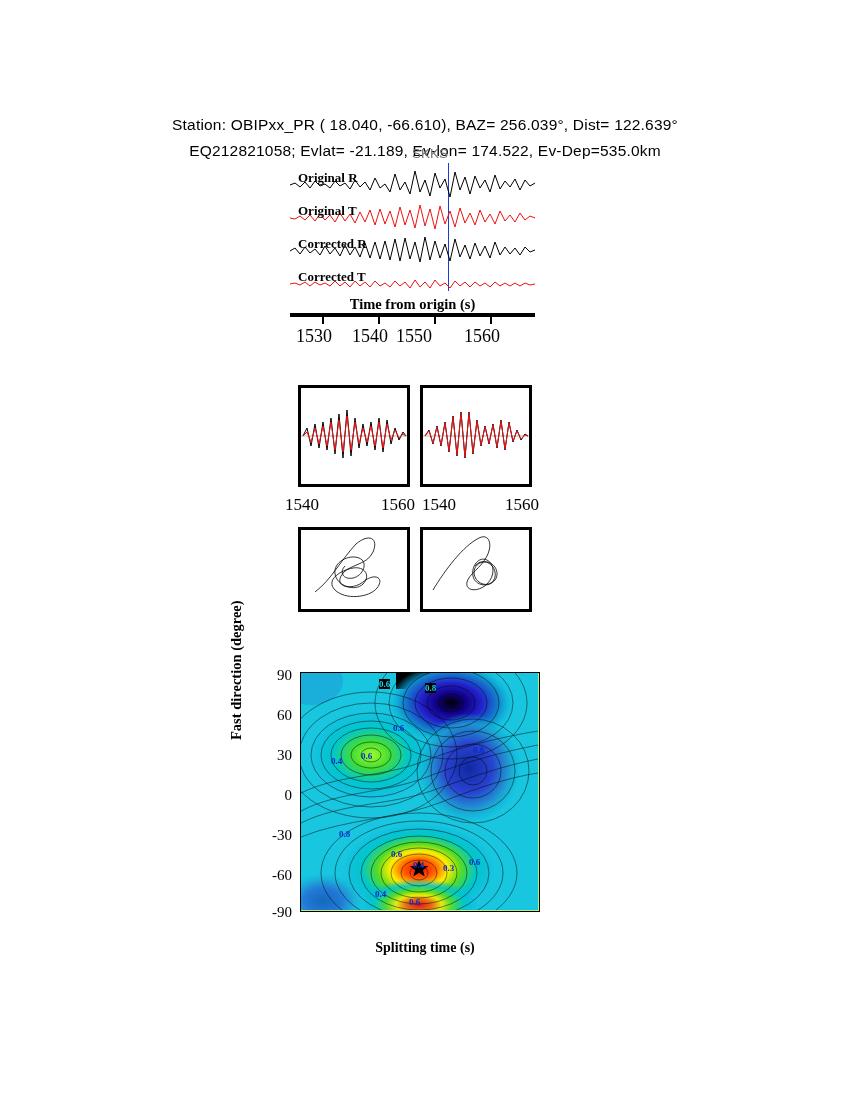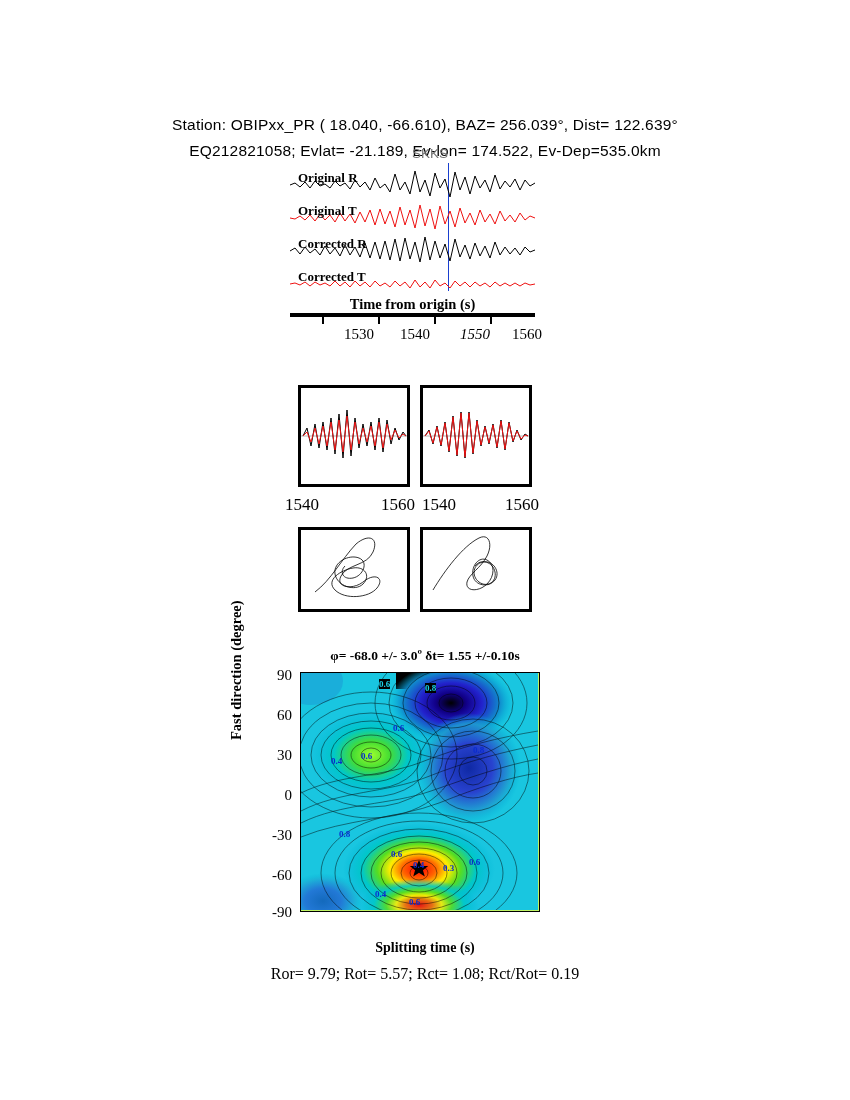--- a/index.html
+++ b/index.html
@@ -111,23 +111,22 @@
   }
   .time-labels {
     position: absolute;
     top: 26px;
     left: -14px;
     width: 275px;
     height: 22px;
   }
   .time-labels span {
     position: absolute;
-    font-size: 15px;
-    font-family: "Liberation Serif", serif;
-    margin-left: 48px;
+    font-size: 18px;
+    font-family: "Liberation Serif", serif;
   }
 
   
   .smallbox {
     position: absolute;
     border: 3px solid #000;
     background: #fff;
     box-sizing: border-box;
   }
   .sb1 { left: 298px; top: 385px; width: 112px; height: 102px; }
@@ -280,21 +279,21 @@
   <div class="time-axis-wrap">
     <div class="time-axis-title">Time from origin (s)</div>
     <div class="axis-bar"></div>
     <div class="tick" style="left:32px;"></div>
     <div class="tick" style="left:88px;"></div>
     <div class="tick" style="left:144px;"></div>
     <div class="tick" style="left:200px;"></div>
     <div class="time-labels">
       <span style="left:20px;">1530</span>
       <span style="left:76px;">1540</span>
-      <span style="left:136px;font-style:italic;">1550</span>
+      <span style="left:120px;">1550</span>
       <span style="left:188px;">1560</span>
     </div>
   </div>
 
   <div class="smallbox sb1">
     <svg width="106" height="96" viewBox="0 0 106 96">
       <line x1="0" y1="48" x2="106" y2="48" stroke="#666" stroke-width="0.5"></line>
       <polyline fill="none" stroke="#000" stroke-width="1" points="2,48 6,40 10,58 14,36 18,60 22,34 26,62 30,30 34,66 38,26 42,70 46,22 50,68 54,30 58,60 62,36 66,58 70,34 74,62 78,30 82,64 86,32 90,56 94,40 98,52 102,44 105,48"></polyline>
       <polyline fill="none" stroke="#ee1111" stroke-width="1" points="2,48 6,44 10,54 14,40 18,56 22,38 26,58 30,34 34,62 38,32 42,64 46,28 50,62 54,34 58,56 62,40 66,54 70,38 74,58 78,34 82,60 86,36 90,52 94,42 98,50 102,46 105,48"></polyline>
     </svg>
@@ -320,21 +319,20 @@
     </svg>
   </div>
 
   <div class="sb-axis-labels">
     <span style="left:0px;">1540</span>
     <span style="left:96px;">1560</span>
     <span style="left:137px;">1540</span>
     <span style="left:220px;">1560</span>
   </div>
 
-  <div class="contour-title">φ= -68.0 +/- 3.0º δt= 1.55 +/-0.10s</div>
 
   <div class="ylabel">Fast direction (degree)</div>
 
   <div class="ytick-labels">
     <span style="top:3px;">90</span>
     <span style="top:43px;">60</span>
     <span style="top:83px;">30</span>
     <span style="top:123px;">0</span>
     <span style="top:163px;margin-left:48px;">-30</span>
     <span style="top:203px;">-60</span>
@@ -440,15 +438,14 @@
     <span class="clabel" style="left:112px; top:187px; color:#0a2bd0;">0.4</span>
     <span class="clabel" style="left:142px; top:190px; color:#0a2bd0;">0.3</span>
     <span class="clabel" style="left:168px; top:184px; color:#0a2bd0;">0.6</span>
     <span class="clabel" style="left:74px;  top:216px; color:#0a2bd0;">0.4</span>
     <span class="clabel" style="left:108px; top:224px; color:#0a2bd0;">0.6</span>
   </div>
 
 
   <div class="xlabel">Splitting time (s)</div>
 
-  <div class="footer">Ror= 9.79; Rot= 5.57; Rct= 1.08; Rct/Rot= 0.19</div>
 
 </div>
 
 </body></html>

